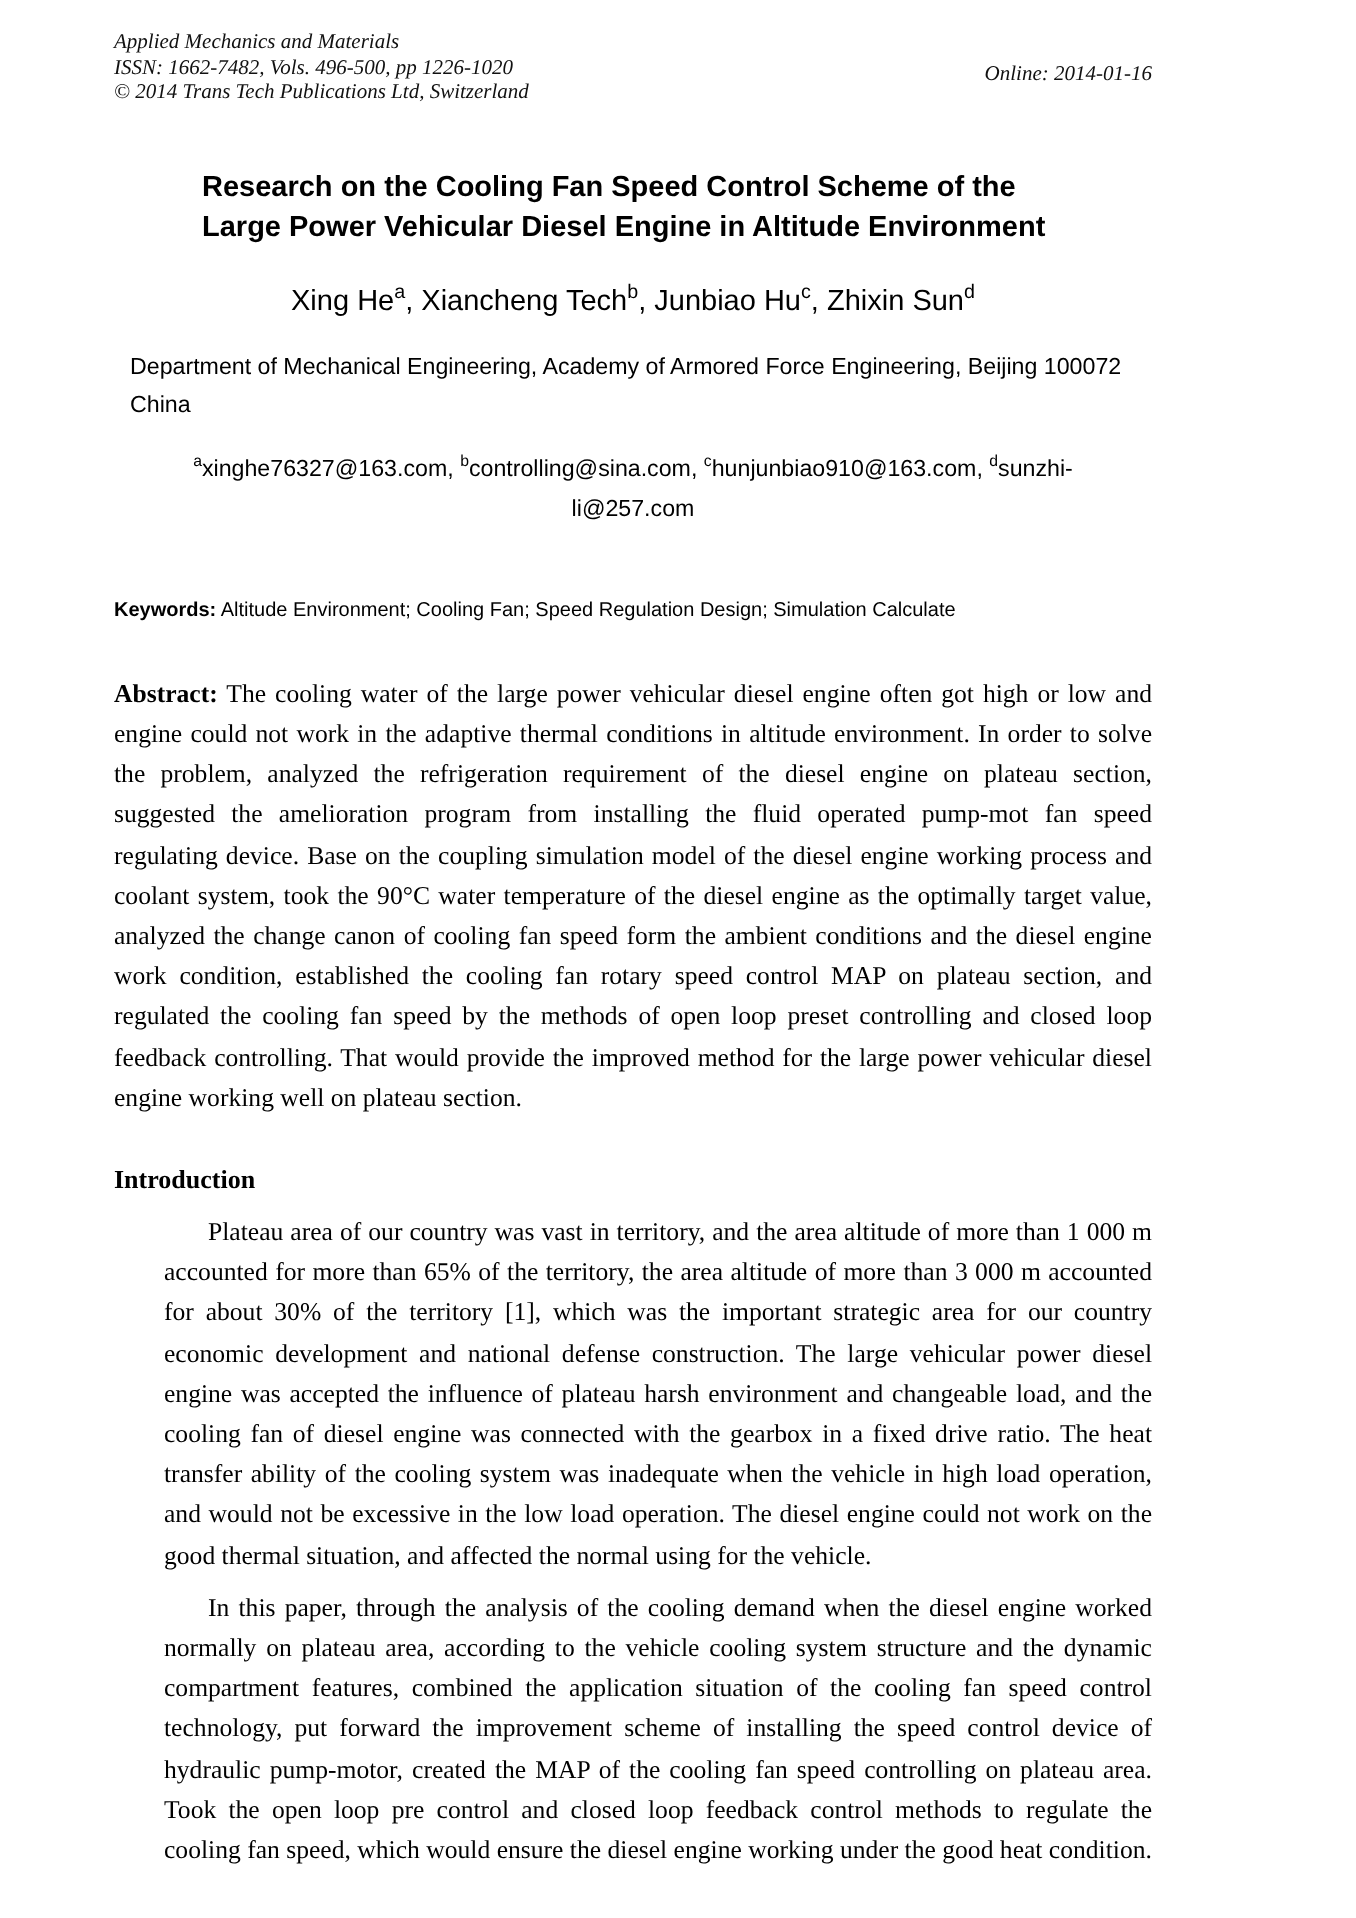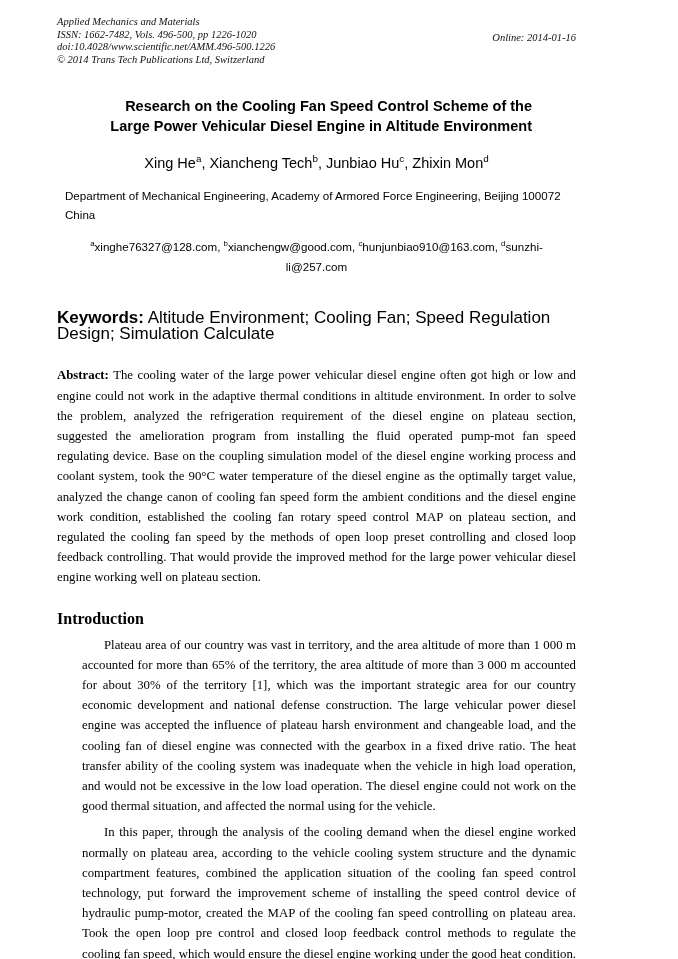--- a/index.html
+++ b/index.html
@@ -37,21 +37,21 @@
     right: 0;
     top: 16px;
     font-style: italic;
     font-size: 10.5px;
     white-space: nowrap;
   }
 
   
   .title {
     margin: 30px 44px 0 44px;
-    text-align: right;
+    text-align: left;
     font-family: "Liberation Sans", sans-serif;
     font-weight: bold;
     font-size: 14.5px;
     line-height: 20px;
   }
 
   
   .authors {
     margin-top: 17px;
     text-align: center;
@@ -78,42 +78,42 @@
   sup {
     font-size: 0.68em;
     vertical-align: super;
     line-height: 0;
   }
 
   
   .keywords {
     margin-top: 33px;
     font-family: "Liberation Sans", sans-serif;
-    font-size: 17px;
+    font-size: 10px;
     line-height: 16px;
   }
   .keywords .lbl { font-weight: bold; }
 
   
   .abstract {
     margin-top: 23px;
     font-family: "Liberation Serif", serif;
     font-size: 12.8px;
     line-height: 20.2px;
     text-align: justify;
     text-justify: inter-word;
   }
   .abstract .lbl { font-weight: bold; }
 
   
   .section-heading {
     margin-top: 22px;
     font-family: "Liberation Serif", serif;
     font-weight: bold;
-    font-size: 16px;
+    font-size: 13px;
     line-height: 18px;
   }
 
   
   .body-par {
     margin-top: 6px;
     font-family: "Liberation Serif", serif;
     font-size: 12.8px;
     line-height: 20.2px;
     text-align: justify;
@@ -124,32 +124,31 @@
   .body-par.first { margin-top: 7px; }
 </style>
 </head>
 <body>
 
 <div class="page">
 
   <div class="journal-header">
     <div class="line">Applied Mechanics and Materials</div>
     <div class="line">ISSN: 1662-7482, Vols. 496-500, pp 1226-1020</div>
-    <div class="line">doi:10.4028/www.scientific.net/AMM.496-500.1226</div>
     <div class="line">© 2014 Trans Tech Publications Ltd, Switzerland</div>
     <div class="online-date">Online: 2014-01-16</div>
   </div>
 
   <h1 class="title">Research on the Cooling Fan Speed Control Scheme of the Large Power Vehicular Diesel Engine in Altitude Environment</h1>
 
-  <div class="authors"><span>Xing He</span><sup>a</sup>, <span>Xiancheng Tech</span><sup>b</sup>, <span>Junbiao Hu</span><sup>c</sup>, <span>Zhixin Mon</span><sup>d</sup></div>
+  <div class="authors"><span>Xing He</span><sup>a</sup>, <span>Xiancheng Tech</span><sup>b</sup>, <span>Junbiao Hu</span><sup>c</sup>, <span>Zhixin Sun</span><sup>d</sup></div>
 
   <div class="affiliation">Department of Mechanical Engineering, Academy of Armored Force Engineering, Beijing 100072 China</div>
 
-  <div class="emails"><sup>a</sup><span>xinghe76327@128.com</span>, <sup>b</sup><span>xianchengw@good.com</span>, <sup>c</sup><span>hunjunbiao910@163.com</span>, <sup>d</sup><span>sunzhi-li@257.com</span></div>
+  <div class="emails"><sup>a</sup><span>xinghe76327@163.com</span>, <sup>b</sup><span>controlling@sina.com</span>, <sup>c</sup><span>hunjunbiao910@163.com</span>, <sup>d</sup><span>sunzhi-li@257.com</span></div>
 
   <div class="keywords">
     <span class="lbl">Keywords:</span><span> Altitude Environment; Cooling Fan; Speed Regulation Design; Simulation Calculate</span>
   </div>
 
   <div class="abstract">
     <span class="lbl">Abstract:</span><span> The cooling water of the large power vehicular diesel engine often got high or low and engine could not work in the adaptive thermal conditions in altitude environment. In order to solve the problem, analyzed the refrigeration requirement of the diesel engine on plateau section, suggested the amelioration program from installing the fluid operated pump-mot fan speed regulating device. Base on the coupling simulation model of the diesel engine working process and coolant system, took the 90°C water temperature of the diesel engine as the optimally target value, analyzed the change canon of cooling fan speed form the ambient conditions and the diesel engine work condition, established the cooling fan rotary speed control MAP on plateau section, and regulated the cooling fan speed by the methods of open loop preset controlling and closed loop feedback controlling. That would provide the improved method for the large power vehicular diesel engine working well on plateau section.</span>
   </div>
 
   <div class="section-heading">Introduction</div>

